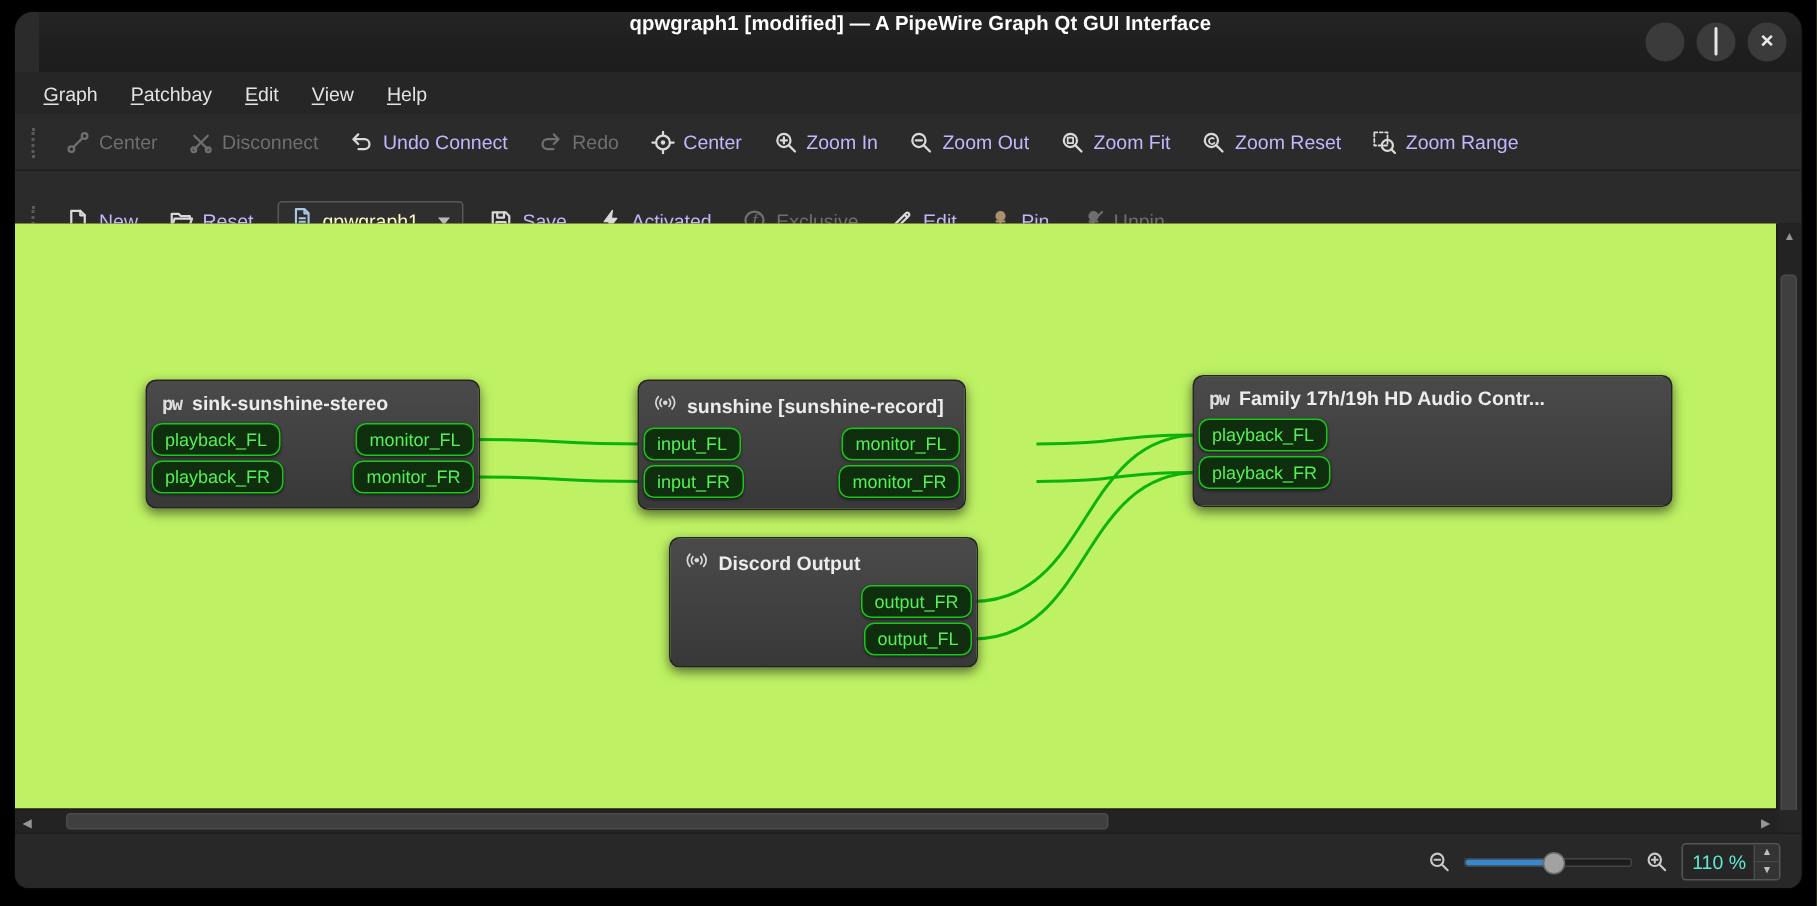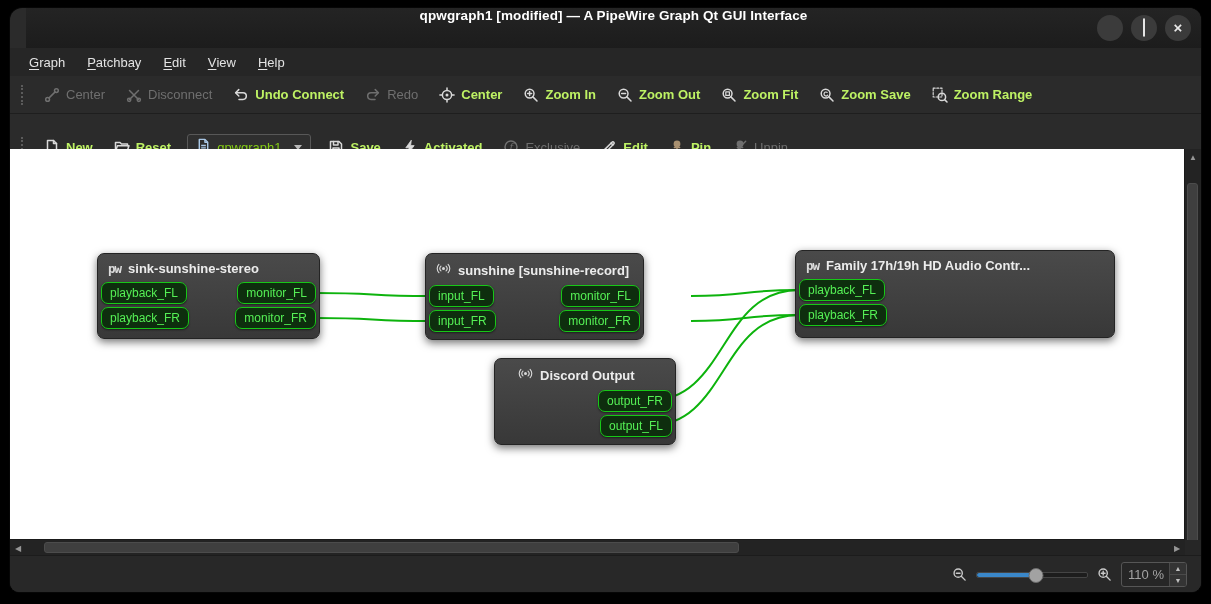--- a/index.html
+++ b/index.html
@@ -24,32 +24,32 @@
   .menu-item u{text-decoration:underline;text-underline-offset:2px;}
 
   
   .toolbar{position:absolute;left:0;right:0;background:#2b2b2b;border-bottom:1px solid #1e1e1e;
            display:flex;align-items:center;padding-left:6px;}
   .tb1{top:68px;height:37px;}
   .tb2{top:121px;height:36px;}
   .tb-handle{width:3px;height:20px;border-left:2px dotted #5b5b5b;margin:0 9px 0 5px;}
   .tb-item{display:flex;align-items:center;gap:6px;padding:5px 9px;margin-right:3px;border-radius:3px;
            font-size:13px;white-space:nowrap;}
-  .tb-item.enabled{color:#bef264;font-weight:bold;}
+  .tb-item.enabled{color:#c4b5fd;}
   .tb-item.disabled{color:#6f6f6f;}
   .tb-item svg{width:16px;height:16px;display:block;}
   .combo{display:flex;align-items:center;gap:6px;background:#2f2f2f;border:1px solid #585858;border-radius:3px;
-         padding:3px 8px;margin:0 8px 0 4px;color:#84cc16;font-size:13px;}
+         padding:3px 8px;margin:0 8px 0 4px;color:#fef9c3;font-size:13px;}
   .combo svg{width:15px;height:15px;}
   .combo-arrow{width:0;height:0;border-left:4px solid transparent;border-right:4px solid transparent;
                border-top:5px solid #b9b9b9;margin-left:7px;}
 
   
   .central{position:absolute;left:0;top:141px;right:0;bottom:36px;background:#161616;}
-  .viewport{position:absolute;left:0;top:0;width:1175px;height:391px;background:#ffffff;overflow:hidden;}
+  .viewport{position:absolute;left:0;top:0;width:1175px;height:391px;background:#bef264;overflow:hidden;}
   #wires{position:absolute;left:0;top:0;z-index:1;pointer-events:none;}
   #nodes{position:absolute;inset:0;z-index:2;}
 
   .node{position:absolute;background:linear-gradient(#4a4a4a,#383838);border:1px solid #242424;
         border-radius:7px;box-shadow:0 3px 8px rgba(0,0,0,.55);padding-bottom:4px;box-sizing:border-box;}
   .node-title{display:flex;align-items:center;gap:7px;padding:7px 10px 6px 10px;color:#ececec;
               font-size:13px;font-weight:bold;white-space:nowrap;overflow:hidden;}
   .node-title svg{width:15px;height:15px;flex:0 0 auto;}
   .pwtext{font-family:"DejaVu Sans Mono",monospace;font-weight:bold;font-size:12.5px;color:#dcdcdc;
           letter-spacing:-1px;flex:0 0 auto;}
@@ -70,21 +70,21 @@
   
   .statusbar{position:absolute;left:0;right:0;bottom:0;height:36px;background:#282828;border-top:1px solid #1c1c1c;
              display:flex;align-items:center;justify-content:flex-end;padding-right:14px;gap:9px;}
   .mini-icon svg{width:15px;height:15px;display:block;}
   .slider{position:relative;width:112px;height:16px;}
   .slider .track{position:absolute;left:0;right:0;top:6px;height:4px;background:#1d1d1d;border:1px solid #454545;border-radius:2px;}
   .slider .fill{position:absolute;left:0;top:0;bottom:0;background:#3a87c9;border-radius:2px;}
   .slider .handle{position:absolute;top:2px;width:13px;height:13px;border-radius:50%;background:#a2a2a2;
                   border:1px solid #6b6b6b;transform:translateX(-50%);}
   .spinbox{display:flex;align-items:stretch;width:64px;height:23px;background:#262626;border:1px solid #565656;border-radius:3px;overflow:hidden;}
-  .spin-value{flex:1;display:flex;align-items:center;justify-content:flex-end;padding-right:5px;color:#a3a3a3;font-size:13px;}
+  .spin-value{flex:1;display:flex;align-items:center;justify-content:flex-end;padding-right:5px;color:#5eead4;font-size:13px;}
   .spin-arrows{width:16px;border-left:1px solid #4a4a4a;display:flex;flex-direction:column;}
   .spin-btn{flex:1;display:flex;align-items:center;justify-content:center;background:#343434;color:#c0c0c0;font-size:7px;}
   .spin-btn.up{border-bottom:1px solid #4a4a4a;}
 </style>
 </head>
 <body>
 
 <div class="stage">
   <div class="window">
 
@@ -210,21 +210,21 @@
         <div class="tb-item enabled">
           <span>
             <svg viewBox="0 0 16 16">
               <g stroke="#d9d9d9" stroke-width="1.5" fill="none" stroke-linecap="round" stroke-linejoin="round">
                 <circle cx="6.6" cy="6.6" r="4.4"></circle>
                 <path d="M9.9 9.9 L14 14"></path>
               </g>
               <path d="M8.2 5.4 a2 2 0 1 0 .4 2.8" stroke="#d9d9d9" stroke-width="1.2" fill="none" stroke-linecap="round" stroke-linejoin="round"></path>
             </svg>
           </span>
-          <span>Zoom Save</span>
+          <span>Zoom Reset</span>
         </div>
         <div class="tb-item enabled">
           <span>
             <svg viewBox="0 0 16 16">
               <rect x="1.2" y="1.2" width="8.8" height="8.8" stroke-dasharray="2 1.6" stroke="#d9d9d9" stroke-width="1.2" fill="none" stroke-linecap="round" stroke-linejoin="round"></rect>
               <g stroke="#d9d9d9" stroke-width="1.5" fill="none" stroke-linecap="round" stroke-linejoin="round">
                 <circle cx="9.9" cy="9.9" r="3.7"></circle>
                 <path d="M12.6 12.6 L15 15"></path>
               </g>
             </svg>
@@ -382,21 +382,21 @@
               </div>
               <div class="port-row">
                 <span class="port in">playback_FL</span>
                 <span class="port-spacer"></span>
               </div>
               <div class="port-row">
                 <span class="port in">playback_FR</span>
                 <span class="port-spacer"></span>
               </div>
             </div>
-            <div class="node" style="left: 484px; top: 209px; width: 182px; min-height: 86px; padding-left: 13px;">
+            <div class="node" style="left: 436px; top: 209px; width: 206px; min-height: 86px;">
               <div class="node-title">
                 <span><svg viewBox="0 0 16 16">
                     <g stroke="#d9d9d9" stroke-width="1.2" fill="none" stroke-linecap="round">
                       <path d="M5.3 5.4 a3.7 3.7 0 0 0 0 5.2 M10.7 5.4 a3.7 3.7 0 0 1 0 5.2"></path>
                       <path d="M3.1 3.6 a6.3 6.3 0 0 0 0 8.8 M12.9 3.6 a6.3 6.3 0 0 1 0 8.8"></path>
                     </g>
                     <circle cx="8" cy="8" r="1.6" fill="#d9d9d9"></circle>
                   </svg></span>
                 <span>Discord Output</span>
               </div>

